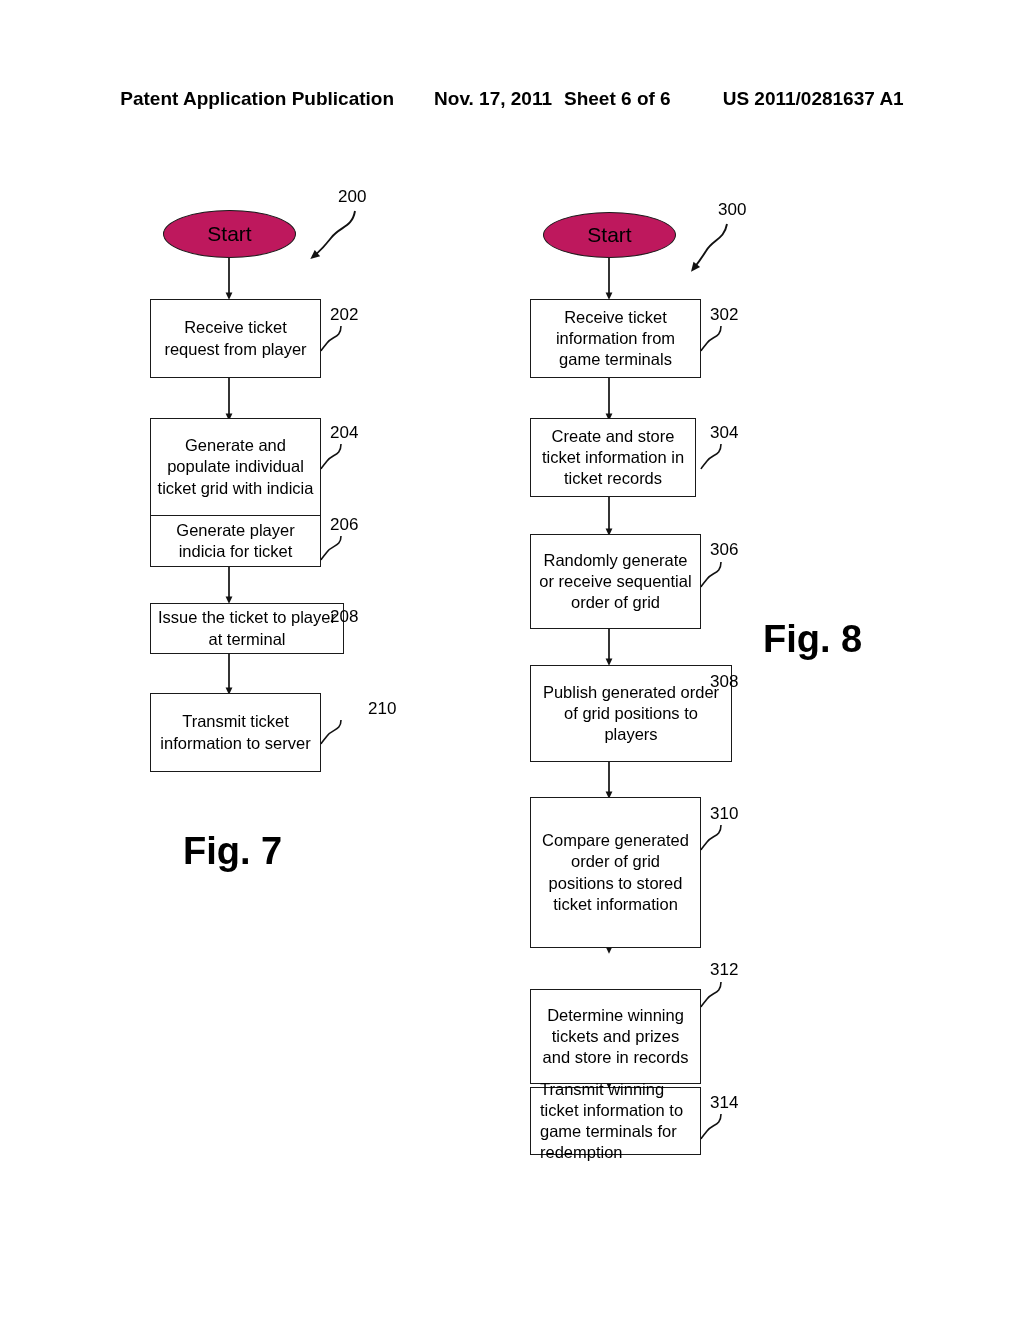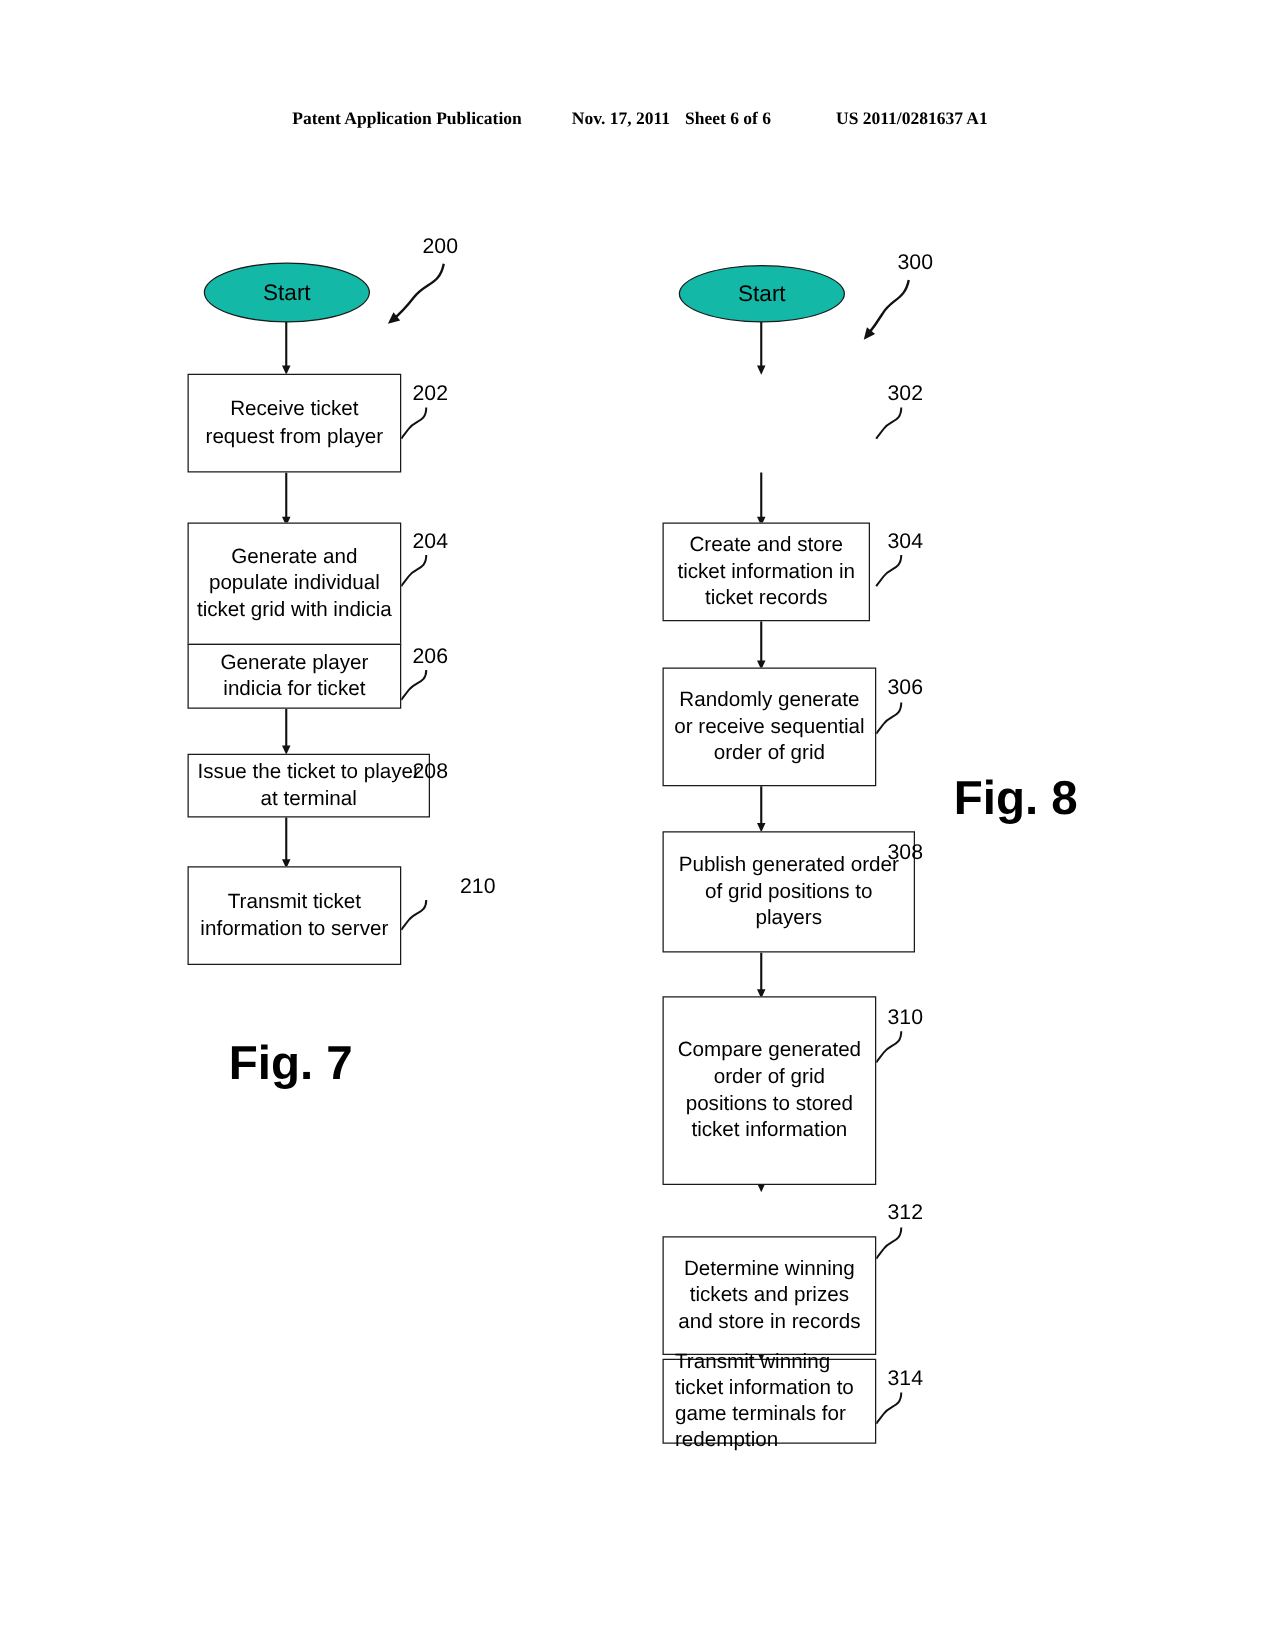--- a/index.html
+++ b/index.html
@@ -20,23 +20,23 @@
     overflow: hidden;
   }
 
   
   .pub-header {
     position: absolute;
     left: 0;
     top: 88px;
     width: 1024px;
     text-align: center;
-    font-family: Liberation Serif, serif;
+    font-family: Liberation Sans, sans-serif;
     font-weight: bold;
-    font-size: 14px;
+    font-size: 19px;
     letter-spacing: 0px;
     white-space: nowrap;
   }
   .pub-header .seg { display: inline-block; vertical-align: baseline; }
   .hdr-gap-1 { display: inline-block; width: 40px; }
   .hdr-gap-2 { display: inline-block; width: 12px; }
   .hdr-gap-3 { display: inline-block; width: 52px; }
 
   
   .flow-box {
@@ -57,25 +57,25 @@
     text-align: left;
     padding-left: 9px;
   }
   .flow-box .btext { width: 100%; display: block; }
 
   .start-ellipse {
     position: absolute;
     box-sizing: border-box;
     border: 1.6px solid #1a1a1a;
     border-radius: 50%;
-    background: #14b8a6;
+    background: #be185d;
     display: flex;
     align-items: center;
     justify-content: center;
-    font-size: 18px;
+    font-size: 21px;
   }
 
   
   #lines {
     position: absolute;
     left: 0;
     top: 0;
     width: 1024px;
     height: 1320px;
     pointer-events: none;
@@ -186,20 +186,23 @@
   </div>
   <div class="ref-num" style="left:330px; top:700px;margin-left:38px;">210</div>
 
   <div class="fig-caption" style="left:183px; top:832px;">Fig. 7</div>
 
   <div class="start-ellipse" style="left:543px; top:212px; width:133px; height:46px;">
     <span>Start</span>
   </div>
   <div class="ref-num" style="left:718px; top:201px;">300</div>
 
+  <div class="flow-box" style="left:530px; top:299px; width:171px; height:79px;">
+    <span class="btext">Receive ticket information from game terminals</span>
+  </div>
   <div class="ref-num" style="left:710px; top:306px;">302</div>
 
   <div class="flow-box" style="left:530px; top:418px; width:166px; height:79px;">
     <span class="btext">Create and store ticket information in ticket records</span>
   </div>
   <div class="ref-num" style="left:710px; top:424px;">304</div>
 
   <div class="flow-box" style="left:530px; top:534px; width:171px; height:95px;">
     <span class="btext">Randomly generate or receive sequential order of grid</span>
   </div>

